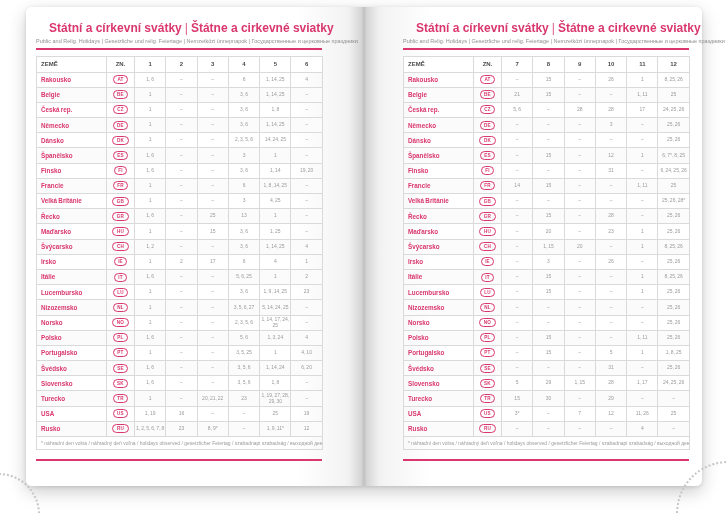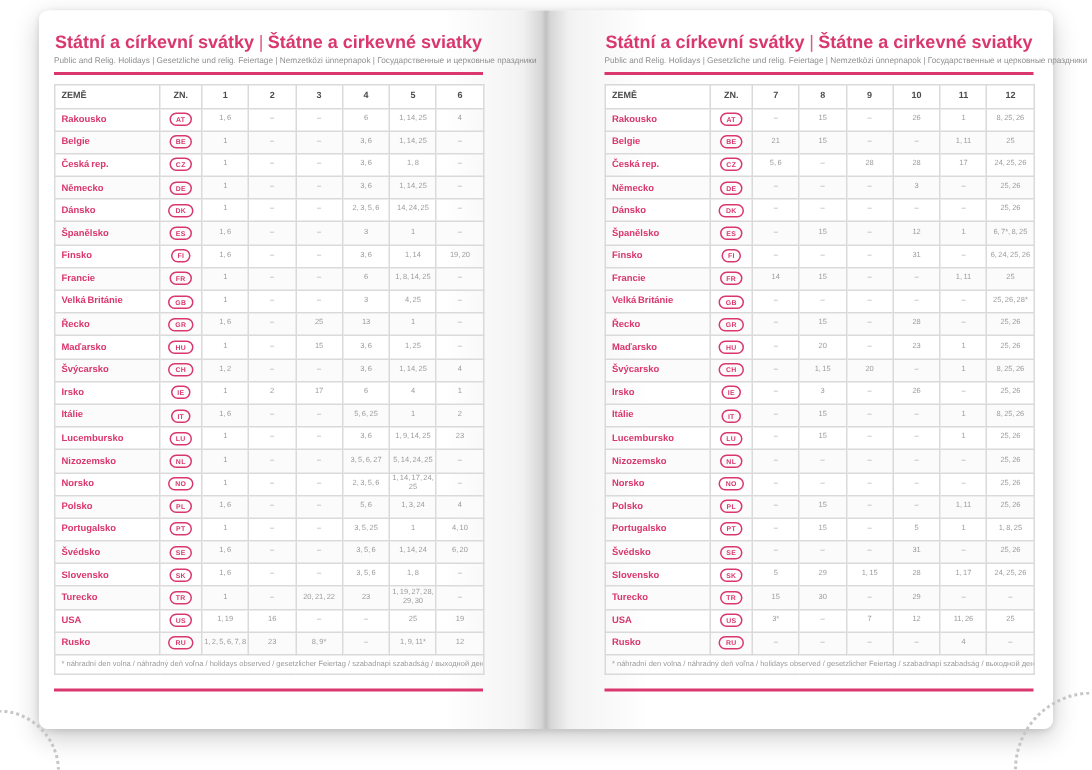--- a/index.html
+++ b/index.html
@@ -19,21 +19,21 @@
   .page.right { background:linear-gradient(to left,  #ffffff 0%, #ffffff 80%, #f4f4f4 94%, #e6e6e6 100%); border-radius:0 6px 6px 0; }
   .spine {
     position:absolute; left:50%; top:0; transform:translateX(-50%);
     width:30px; height:100%; pointer-events:none;
     background:linear-gradient(to right, rgba(0,0,0,0) 0%, rgba(0,0,0,.08) 40%, rgba(0,0,0,.16) 50%, rgba(0,0,0,.08) 60%, rgba(0,0,0,0) 100%);
   }
   .content { position:absolute; top:15px; width:286px; }
   .page.left  .content { left:10px; }
   .page.right .content { left:39px; }
 
-  .title { text-align:center; font-size:12px; font-weight:bold; color:var(--accent); line-height:13px; white-space:nowrap; }
+  .title { text-align:center; font-size:12px; font-weight:bold; color:var(--accent); line-height:13px; white-space:nowrap;margin-left:13px; }
   .title .sep { font-weight:normal; padding:0 3px; opacity:.85; }
   .subtitle { text-align:center; font-size:5.5px; color:#8f8f8f; margin-top:3px; white-space:nowrap; letter-spacing:0; }
   .rule { height:1.5px; background:var(--accent); margin-top:4px; }
   .rule.bottom { height:2px; margin-top:9px; }
 
   table { border-collapse:collapse; width:286px; margin-top:6px; table-layout:fixed; }
   col.c-country { width:70px; }
   col.c-code { width:28px; }
   col.c-month { width:31.3px; }
   th, td { border:1px solid #dadada; padding:0; text-align:center; overflow:hidden; }

